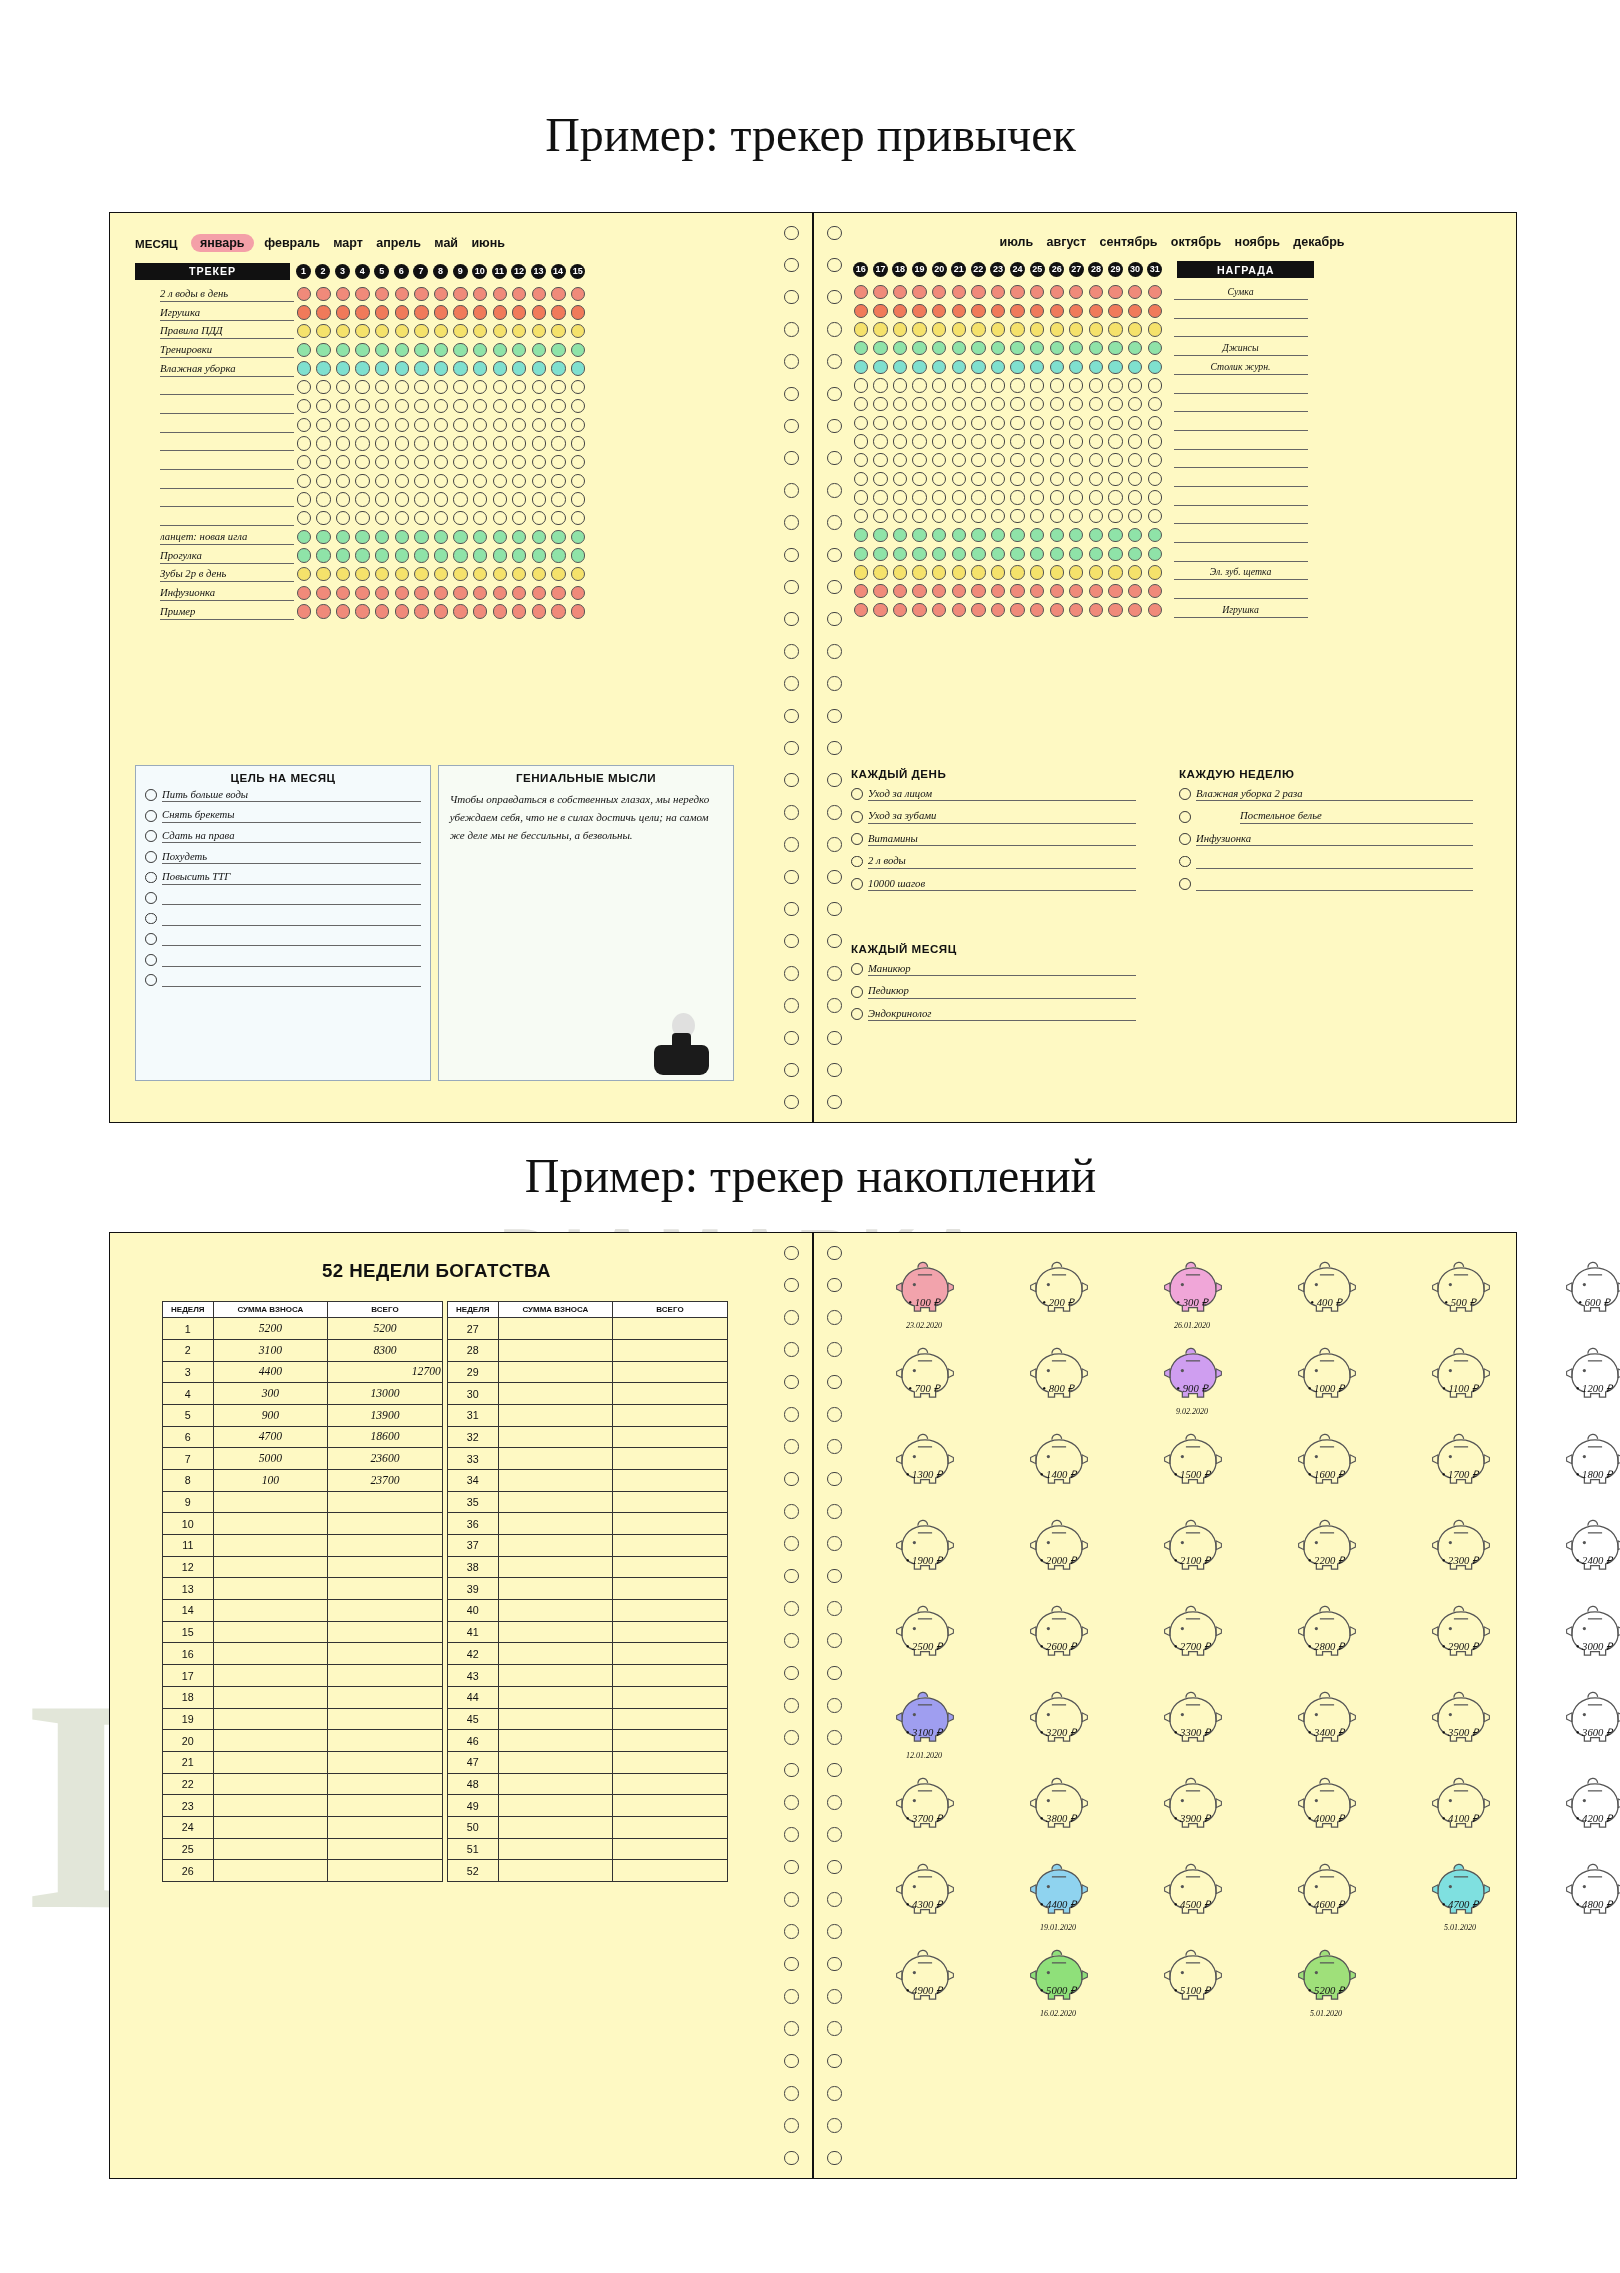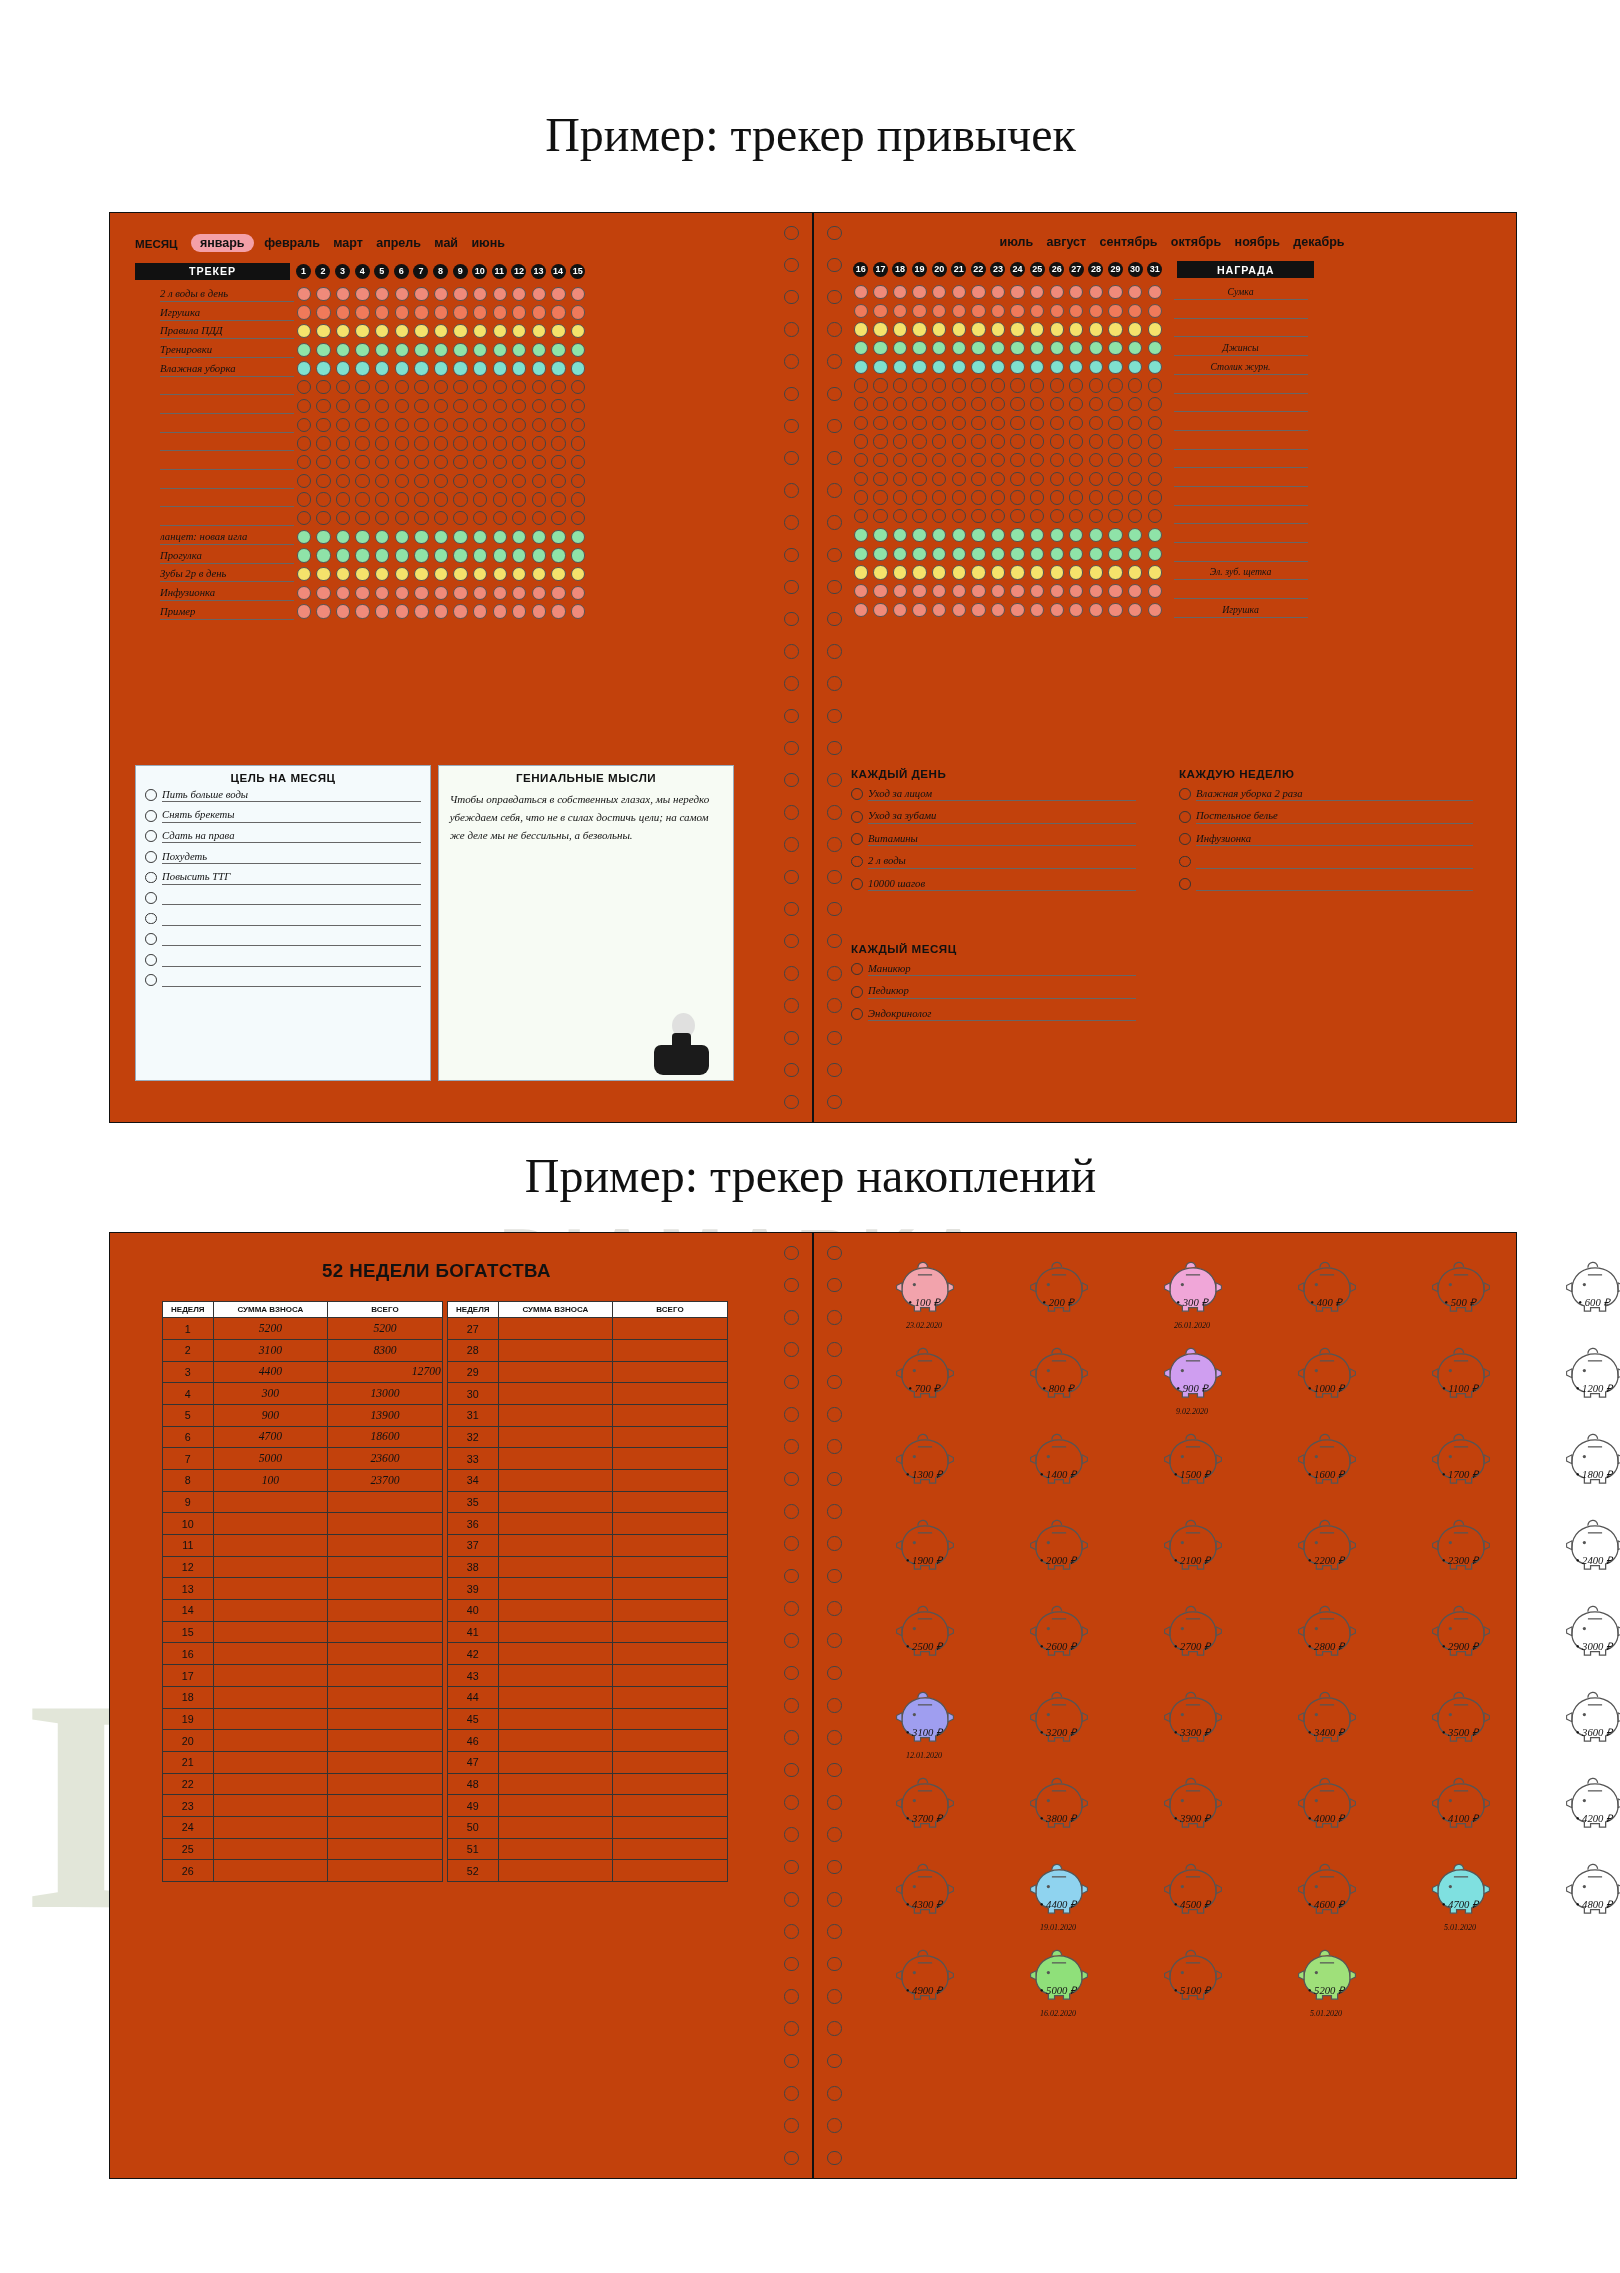--- a/index.html
+++ b/index.html
@@ -12,21 +12,21 @@
   .wmD{position:absolute;font-family:"Liberation Serif",serif;font-weight:700;color:#cfd6c0;opacity:.6;pointer-events:none;}
   .wmD.one{left:731px;top:1185px;font-size:267px;}
   .wmD.two{left:27px;top:1631px;font-size:303px;color:#cfd6c0;}
 
   
   .title{position:absolute;left:0;width:1621px;text-align:center;font-family:"Liberation Serif",serif;font-size:48px;color:#111;}
   #title1{top:107px;}
   #title2{top:1148px;}
 
   
-  .spread{position:absolute;border:1.8px solid #111;background:#c2410c;}
+  .spread{position:absolute;border:1.8px solid #111;background:#fef9c3;}
   #spread1{left:109px;top:212px;width:1406px;height:909px;}
   #spread2{left:109px;top:1232px;width:1406px;height:945px;}
   .spine{position:absolute;top:0;bottom:0;width:1.8px;background:#111;}
   .rings{position:absolute;top:12.5px;bottom:12.5px;width:23px;display:flex;flex-direction:column;justify-content:space-between;align-items:center;}
   .ring{width:12.5px;height:12.5px;border:1.4px solid #444;border-radius:50%;}
 
   
   .ht{position:absolute;font-size:9.8px;}
   .months{display:flex;align-items:center;gap:8px;font-weight:700;font-size:12.5px;}
   .months .m{padding:0.9px 2.7px;}
@@ -2155,21 +2155,21 @@
           </div>
         </div>
     </div>
     <div style="position:absolute;left:1069px;top:554px;width:294px;">
       <div class="blockTitle">КАЖДУЮ НЕДЕЛЮ</div>
       <div id="rt1">
           <div class="checkline" style="margin: 0px 0px 8px;">
             <span class="cb"></span>
             <span class="tx">Влажная уборка 2 раза</span>
           </div>
-          <div class="checkline" style="margin: 0px 0px 8px;">
+          <div class="checkline" style="margin: 0px 0px 8px; gap: 44px;">
             <span class="cb"></span>
             <span class="tx">Постельное белье</span>
           </div>
           <div class="checkline" style="margin: 0px 0px 8px;">
             <span class="cb"></span>
             <span class="tx">Инфузионка</span>
           </div>
           <div class="checkline" style="margin: 0px 0px 8px;">
             <span class="cb"></span>
             <span class="tx"></span>

